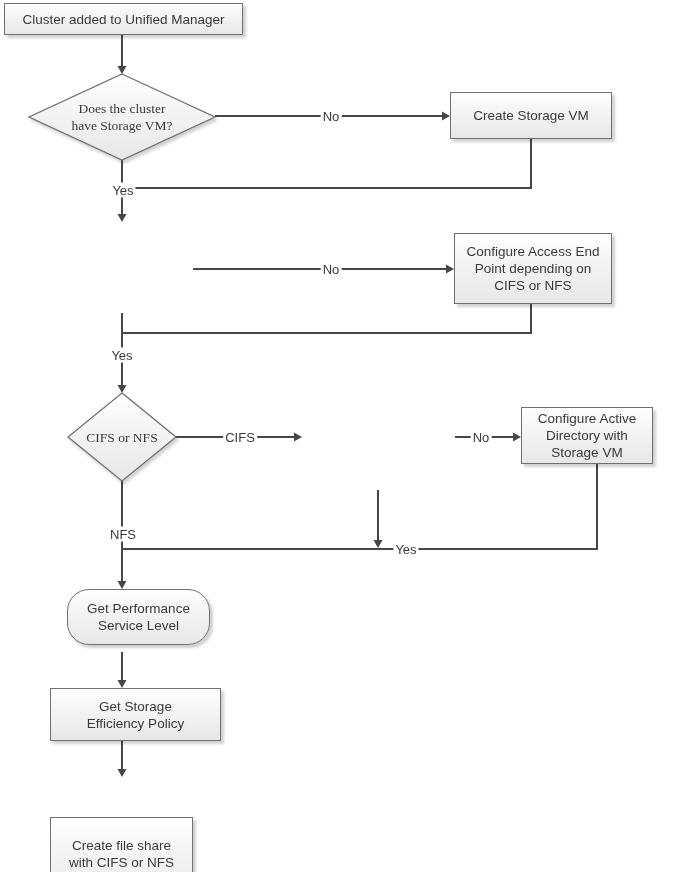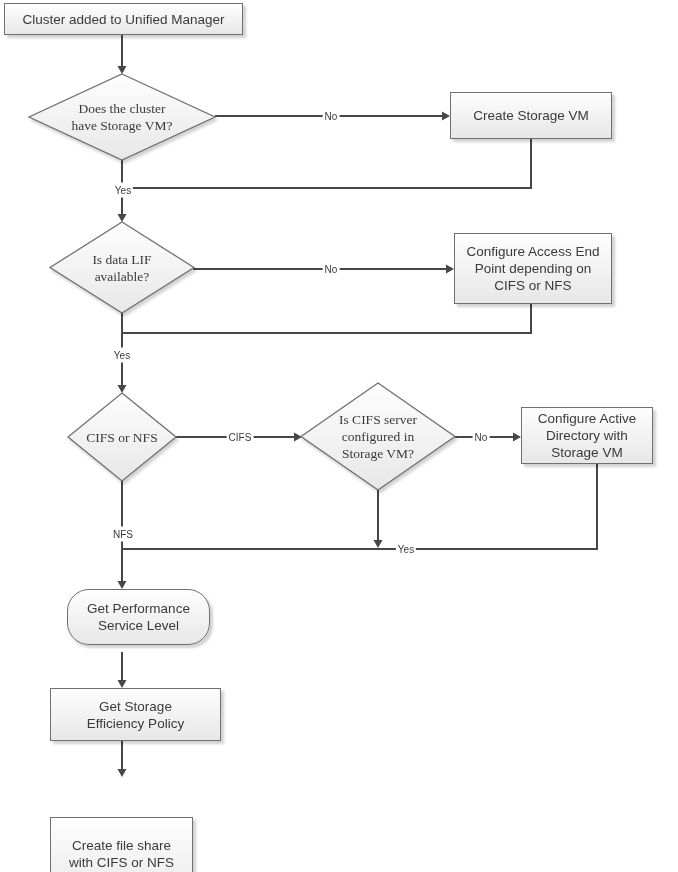--- a/index.html
+++ b/index.html
@@ -42,21 +42,21 @@
     stroke:var(--shape-border);
     stroke-width:1.3;
     filter:drop-shadow(2.5px 3px 1.5px rgba(0,0,0,0.18));
   }
   .node-label{position:relative;z-index:1;white-space:pre-line;display:block;}
   .edge-label{
     position:absolute;z-index:3;
     transform:translate(-50%,-50%);
     background:var(--bg);
     padding:0 2px;
-    font-size:10px;line-height:15px;
+    font-size:13px;line-height:15px;
     white-space:nowrap;
   }
   #shapeGrad .g-top{stop-color:var(--fill-top);}
   #shapeGrad .g-bottom{stop-color:var(--fill-bottom);}
 </style>
 </head>
 <body>
 
 <div class="canvas">
 
@@ -160,43 +160,28 @@
   </div>
 
   <div class="node diamond" style="left:28px;top:73px;width:188px;height:88px;">
     <svg width="188" height="88">
       <polygon class="shape" points="94,1 187,44 94,87 1,44"></polygon>
     </svg>
     <span class="node-label">Does the cluster
 have Storage VM?</span>
   </div>
 
-  <div class="node diamond" style="left:49px;top:221px;width:146px;height:93px;">
-    <svg width="146" height="93">
-      <polygon class="shape" points="73,1 145,46.5 73,92 1,46.5"></polygon>
-    </svg>
-    <span class="node-label">Is data LIF
-available?</span>
-  </div>
 
   <div class="node diamond" style="left:67px;top:392px;width:110px;height:90px;">
     <svg width="110" height="90">
       <polygon class="shape" points="55,1 109,45 55,89 1,45"></polygon>
     </svg>
     <span class="node-label">CIFS or NFS</span>
   </div>
 
-  <div class="node diamond" style="left:300px;top:382px;width:156px;height:109px;">
-    <svg width="156" height="109">
-      <polygon class="shape" points="78,1 155,54.5 78,108 1,54.5"></polygon>
-    </svg>
-    <span class="node-label">Is CIFS server
-configured in
-Storage VM?</span>
-  </div>
 
   <span class="edge-label" style="left:331px;top:116px;">No</span>
   <span class="edge-label" style="left:123px;top:190px;">Yes</span>
   <span class="edge-label" style="left:331px;top:269px;">No</span>
   <span class="edge-label" style="left:122px;top:355px;">Yes</span>
   <span class="edge-label" style="left:240px;top:437px;">CIFS</span>
   <span class="edge-label" style="left:123px;top:534px;">NFS</span>
   <span class="edge-label" style="left:481px;top:437px;">No</span>
   <span class="edge-label" style="left:406px;top:549px;">Yes</span>
 

